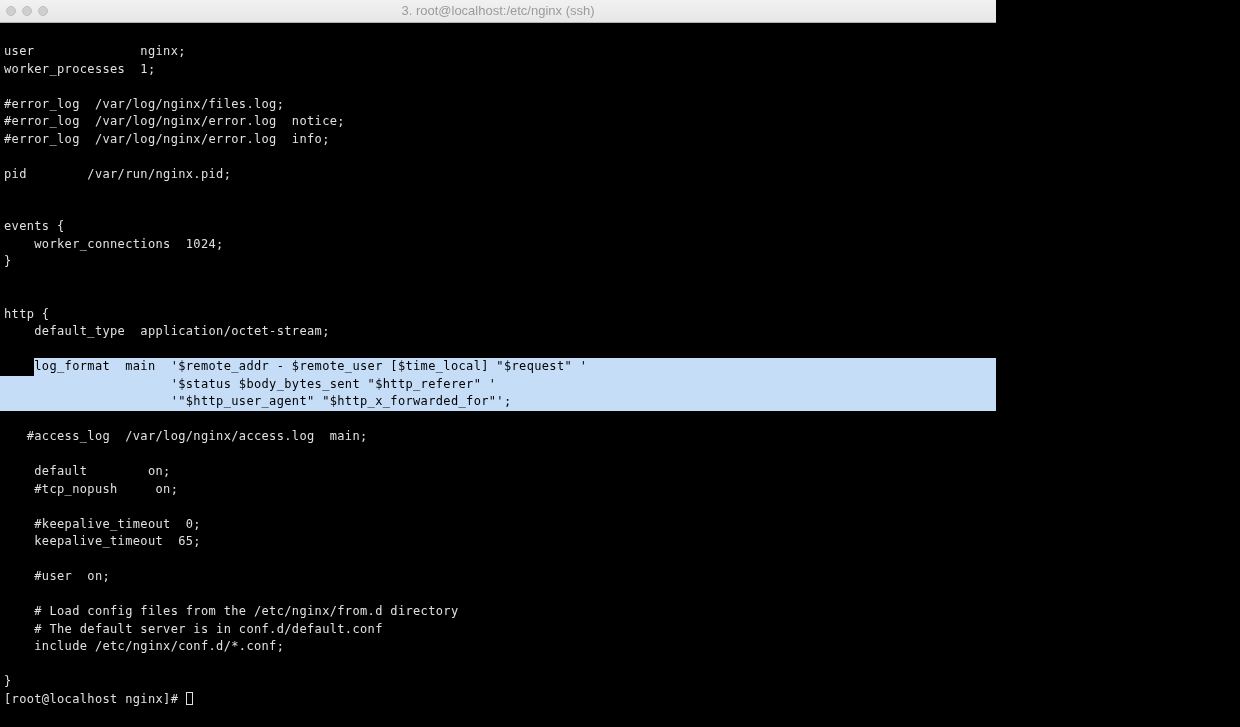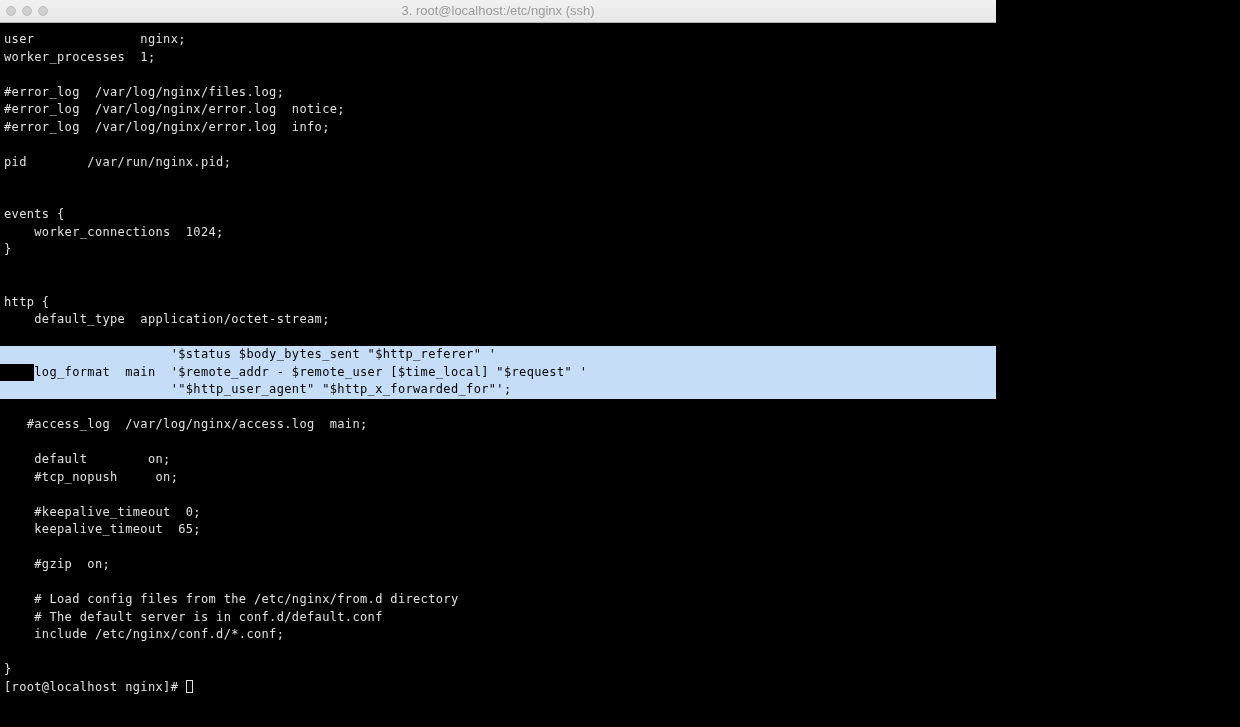--- a/index.html
+++ b/index.html
@@ -33,21 +33,21 @@
   .title {
     flex: 1; text-align: center;
     font-size: 13px; color: #9b9b9b;
     line-height: 22px;
     white-space: nowrap; overflow: hidden;
   }
   
   .terminal {
     flex: 1 1 auto;
     background: var(--terminal-bg, #000);
-    padding-top: 8px;
+    padding-top: 20px;
     overflow: hidden;
     cursor: text;
   }
   .line {
     height: 17.5px;
     line-height: 17.5px;
     padding-left: 4px;
     white-space: pre;
     font-family: "DejaVu Sans Mono", "Liberation Mono", monospace;
     font-size: 12px;
@@ -96,33 +96,33 @@
       <div class="line"></div>
       <div class="line"></div>
       <div class="line">events {</div>
       <div class="line">    worker_connections  1024;</div>
       <div class="line">}</div>
       <div class="line"></div>
       <div class="line"></div>
       <div class="line">http {</div>
       <div class="line">    default_type  application/octet-stream;</div>
       <div class="line"></div>
+      <div class="line sel-from-indent">    log_format  main  '$remote_addr - $remote_user [$time_local] "$request" '</div>
       <div class="line sel-full">                      '$status $body_bytes_sent "$http_referer" '</div>
-      <div class="line sel-from-indent">    log_format  main  '$remote_addr - $remote_user [$time_local] "$request" '</div>
       <div class="line sel-full">                      '"$http_user_agent" "$http_x_forwarded_for"';</div>
       <div class="line"></div>
       <div class="line">   #access_log  /var/log/nginx/access.log  main;</div>
       <div class="line"></div>
       <div class="line">    default        on;</div>
       <div class="line">    #tcp_nopush     on;</div>
       <div class="line"></div>
       <div class="line">    #keepalive_timeout  0;</div>
       <div class="line">    keepalive_timeout  65;</div>
       <div class="line"></div>
-      <div class="line">    #gzip  on;</div>
+      <div class="line">    #user  on;</div>
       <div class="line"></div>
       <div class="line">    # Load config files from the /etc/nginx/from.d directory</div>
       <div class="line">    # The default server is in conf.d/default.conf</div>
       <div class="line">    include /etc/nginx/conf.d/*.conf;</div>
       <div class="line"></div>
       <div class="line">}</div>
       <div class="line"><span>[root@localhost nginx]# </span><span class="cursor"></span></div>
     </div>
 </div>
 

